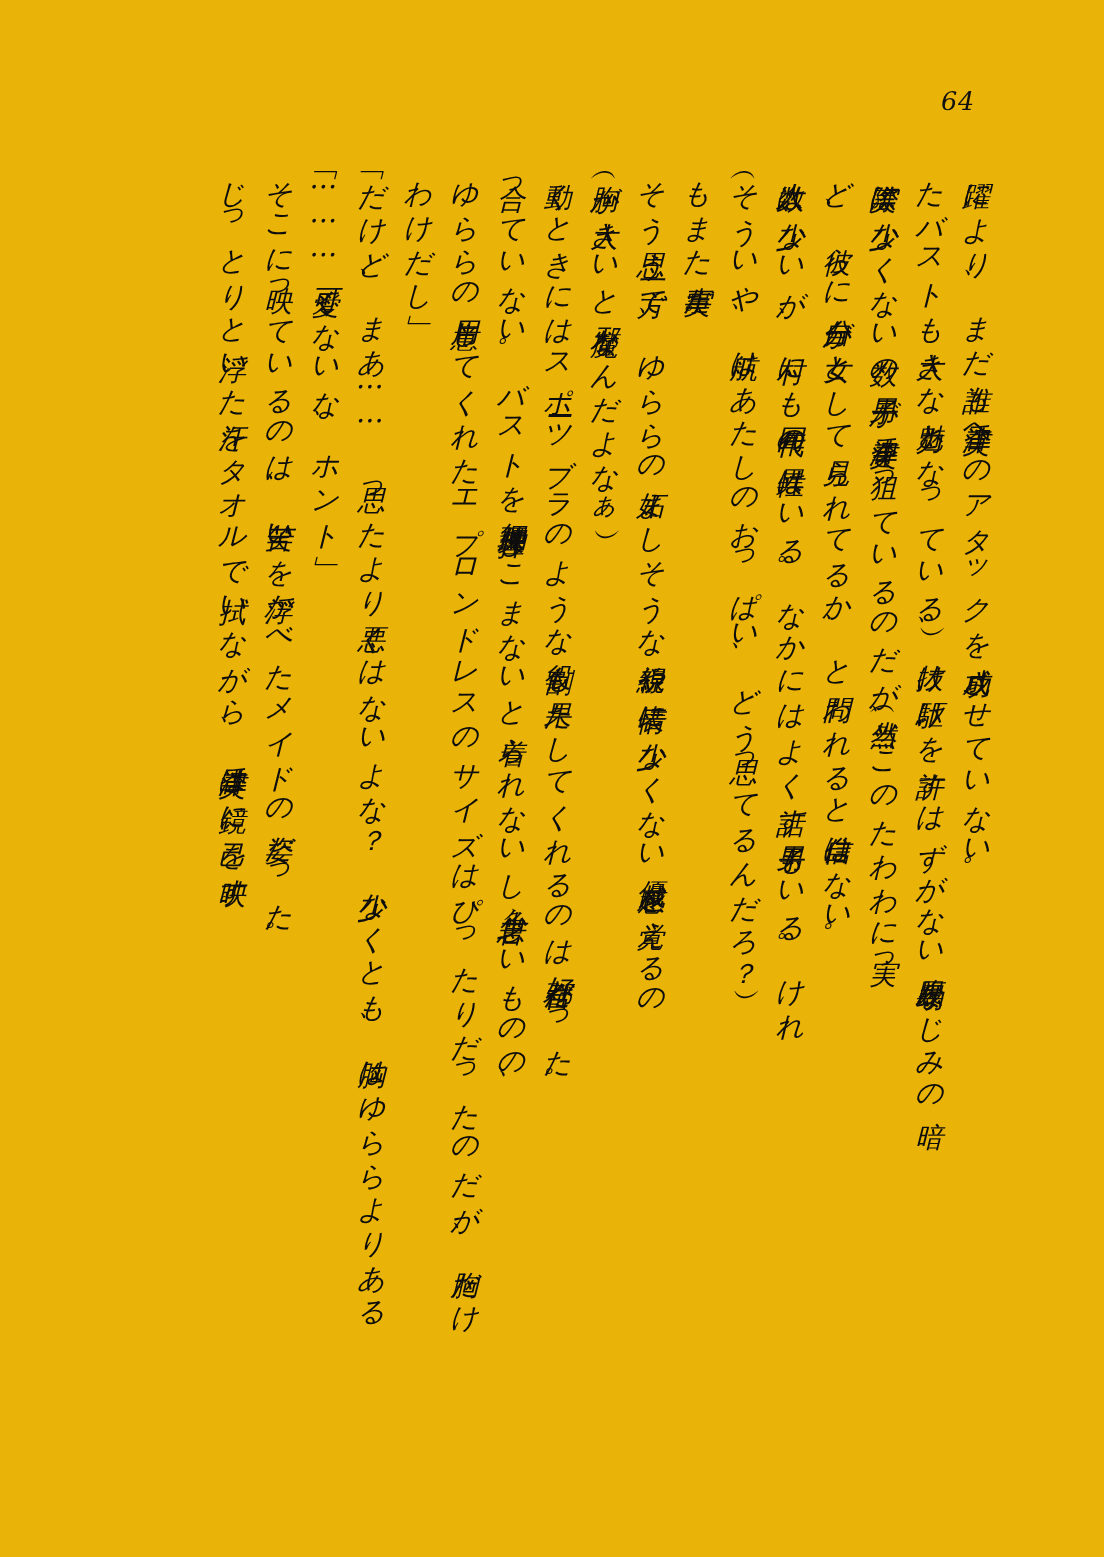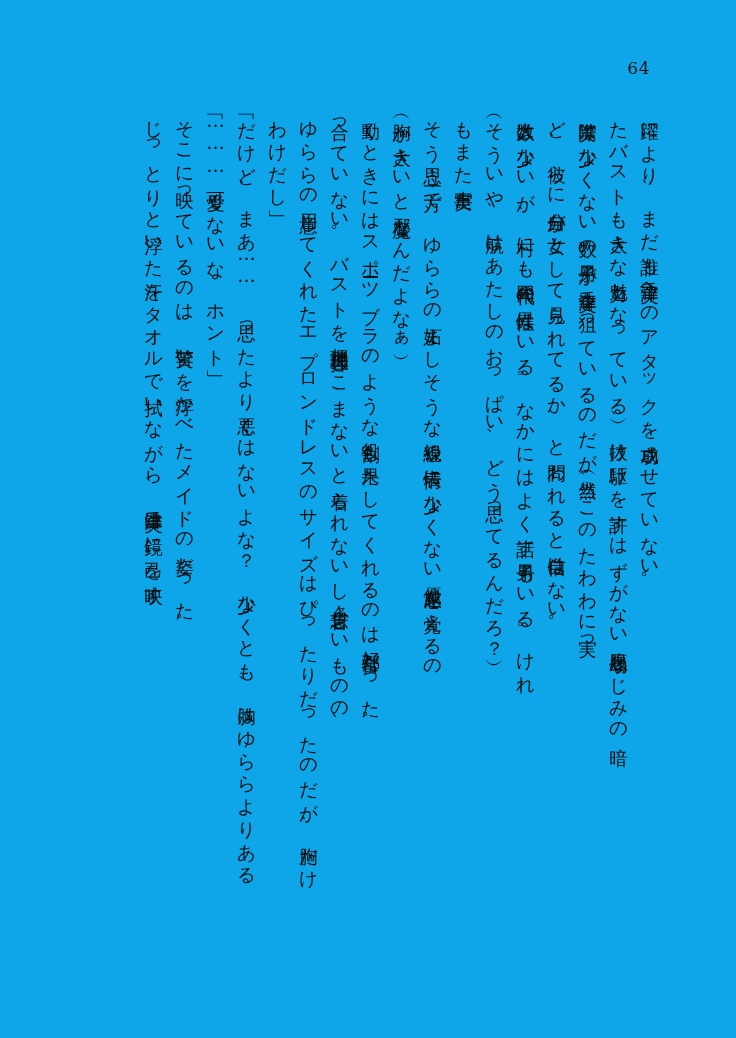--- a/index.html
+++ b/index.html
@@ -7,23 +7,24 @@
     padding: 0;
     background: #ffffff;
   }
   body {
     font-family: "DejaVu Serif", "Liberation Serif", serif;
   }
   #page {
     position: relative;
     width: 736px;
     height: 1038px;
-    background: #0ea5e9;
+    background: #eab308;
     overflow: hidden;
     box-sizing: border-box;
+    font-style: italic;
   }
   
   #page-number {
     position: absolute;
     top: 58px;
     right: 86px;
     font-size: 17px;
     letter-spacing: 0.5px;
     color: #111111;
     font-family: "DejaVu Serif", "Liberation Serif", serif;

